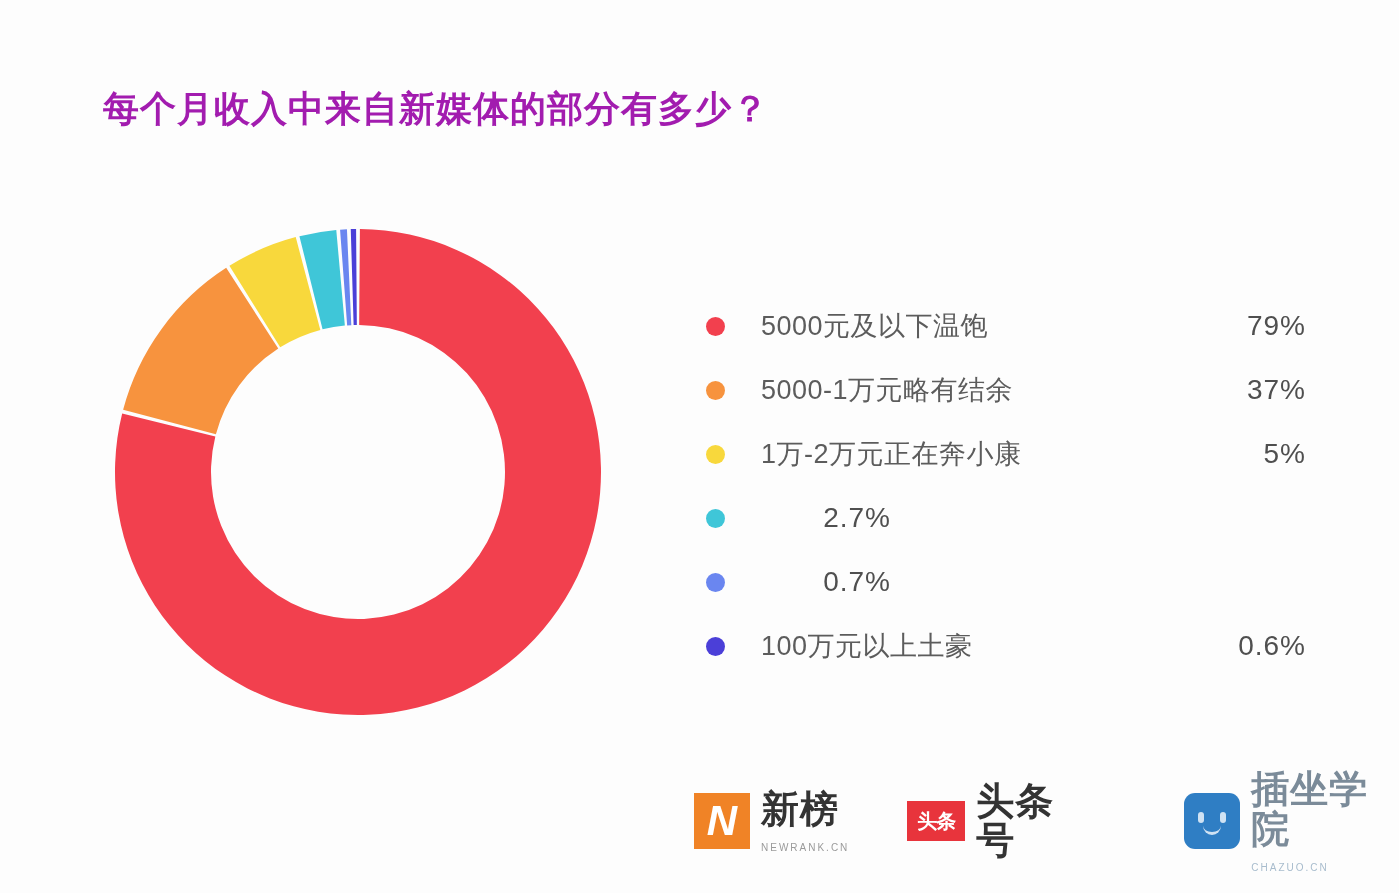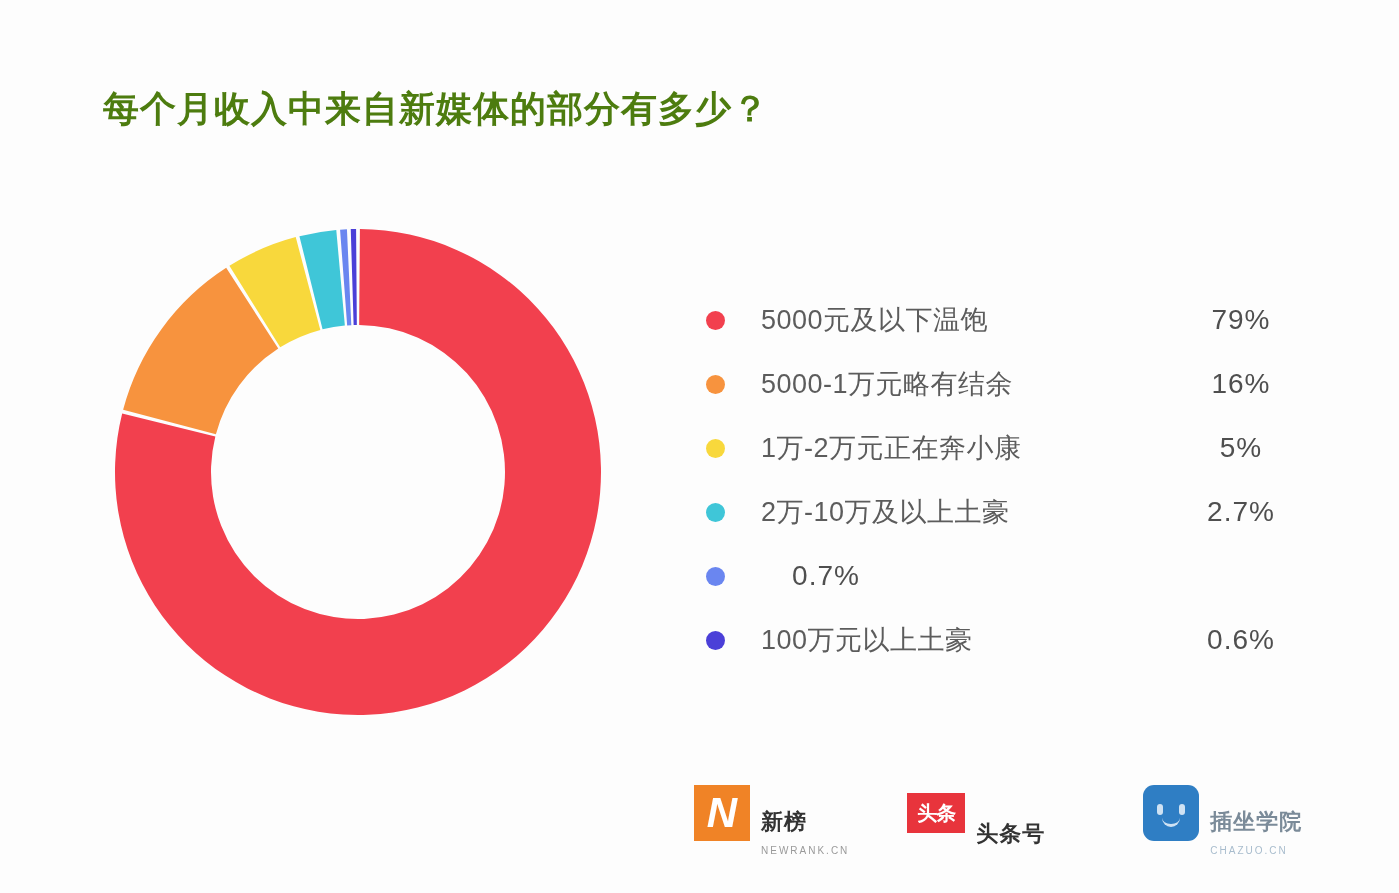--- a/index.html
+++ b/index.html
@@ -16,21 +16,21 @@
     background: #fdfdfd;
   }
 
   
   .title {
     position: absolute;
     left: 103px;
     top: 85px;
     font-size: 36px;
     font-weight: bold;
-    color: #4d7c0f;
+    color: #a21caf;
     letter-spacing: 1px;
     white-space: nowrap;
   }
 
   
   .chart-area {
     position: absolute;
     left: 108px;
     top: 222px;
     width: 500px;
@@ -39,21 +39,21 @@
   .donut-svg {
     display: block;
     width: 500px;
     height: 500px;
   }
 
   
   .legend {
     position: absolute;
     left: 706px;
-    top: 288px;
+    top: 294px;
     width: 600px;
   }
   .legend-row {
     display: flex;
     align-items: center;
     height: 64px;
   }
   .legend-dot {
     width: 19px;
     height: 19px;
@@ -65,21 +65,21 @@
     font-size: 27px;
     color: #5c5c5c;
     letter-spacing: 0.5px;
     white-space: nowrap;
     flex: 1 1 auto;
   }
   .legend-value {
     font-size: 28px;
     color: #4f4f4f;
     font-weight: 500;
-    text-align: center;
+    text-align: right;
     width: 130px;
     flex: 0 0 auto;
     letter-spacing: 1px;
   }
 
   
   .footer {
     position: absolute;
     left: 694px;
     top: 770px;
@@ -124,26 +124,25 @@
   .logo-mark.chazuo {
     background: #2F7EC4;
     border-radius: 11px;
   }
   .logo-text-wrap {
     display: flex;
     flex-direction: column;
     justify-content: center;
   }
   .logo-name {
-    font-size: 22px;
+    font-size: 38px;
     font-weight: bold;
     color: #333333;
     line-height: 1.05;
     letter-spacing: 1px;
-    margin-top: 40px;
   }
   .logo-name.gray { color: #7b8b99; }
   .logo-sub {
     font-size: 10px;
     color: #9a9a9a;
     letter-spacing: 2px;
     margin-top: 12px;
   }
   .logo-sub.blue { color: #a8bccd; }
   .face-eye {
@@ -186,30 +185,29 @@
 
 <div class="legend" id="legend">
     <div class="legend-row">
       <span class="legend-dot" style="background: rgb(242, 64, 78);"></span>
       <span class="legend-label">5000元及以下温饱</span>
       <span class="legend-value">79%</span>
     </div>
     <div class="legend-row">
       <span class="legend-dot" style="background: rgb(247, 147, 62);"></span>
       <span class="legend-label">5000-1万元略有结余</span>
-      <span class="legend-value">16%</span>
+      <span class="legend-value">37%</span>
     </div>
     <div class="legend-row">
       <span class="legend-dot" style="background: rgb(248, 216, 60);"></span>
       <span class="legend-label">1万-2万元正在奔小康</span>
       <span class="legend-value">5%</span>
     </div>
     <div class="legend-row">
       <span class="legend-dot" style="background: rgb(63, 198, 216);"></span>
-      <span class="legend-label">2万-10万及以上土豪</span>
       <span class="legend-value">2.7%</span>
     </div>
     <div class="legend-row">
       <span class="legend-dot" style="background: rgb(106, 134, 240);"></span>
       <span class="legend-value">0.7%</span>
     </div>
     <div class="legend-row">
       <span class="legend-dot" style="background: rgb(75, 63, 216);"></span>
       <span class="legend-label">100万元以上土豪</span>
       <span class="legend-value">0.6%</span>

